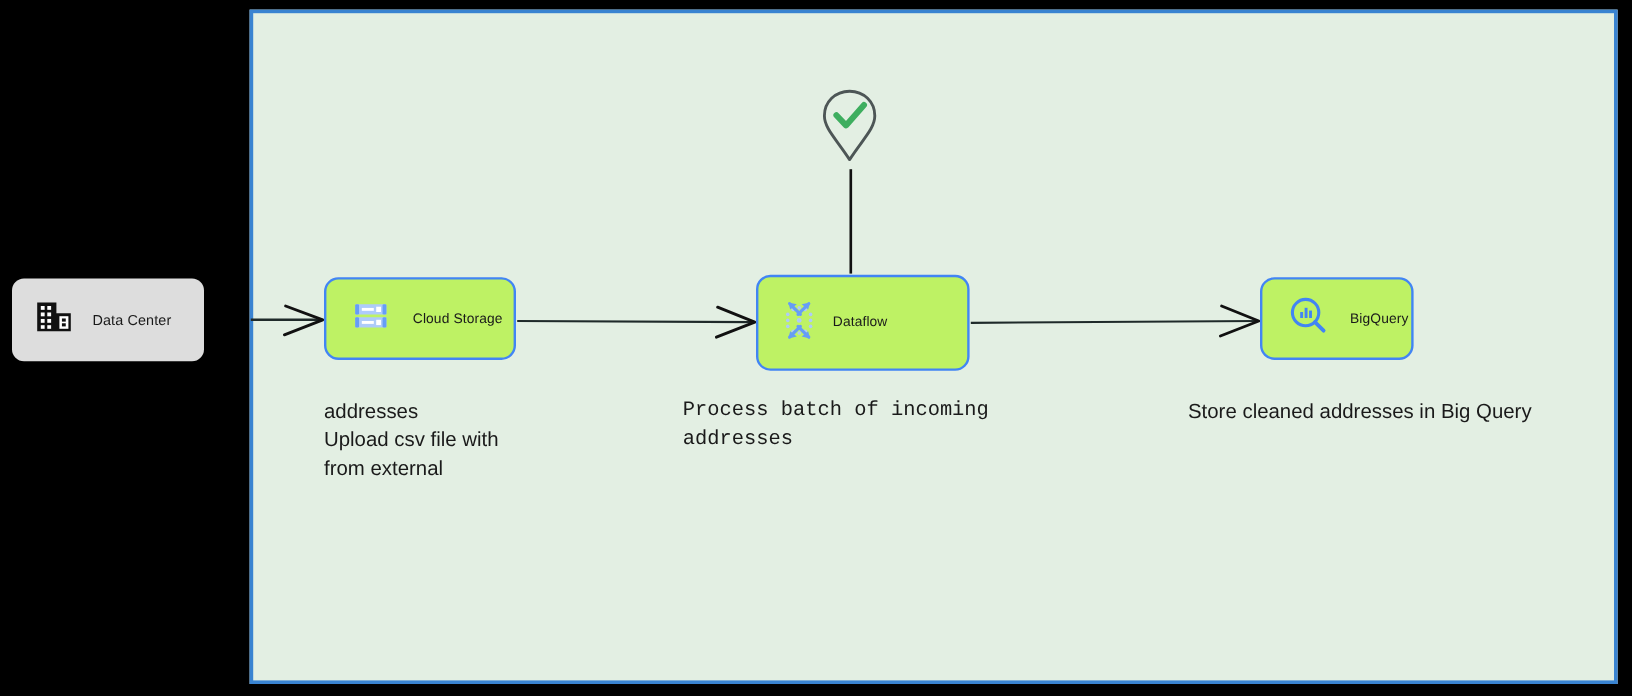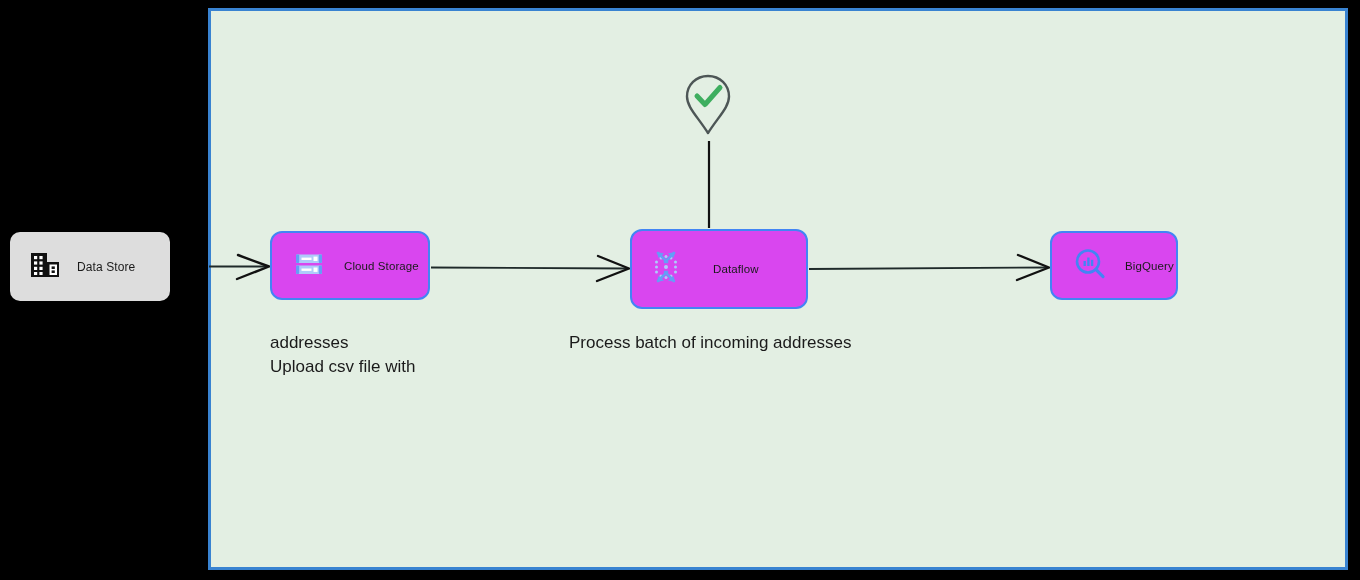--- a/index.html
+++ b/index.html
@@ -52,21 +52,21 @@
   .node .node-label {
     flex: 0 0 auto;
     margin-left: 24px;
     font-size: 11.5px;
     color: #1a1a1a;
     white-space: nowrap;
     letter-spacing: 0.1px;
   }
 
   .node-gcp {
-    background: #d946ef;
+    background: #bef264;
     border: 2px solid #4285f4;
   }
 
   
   #node-datacenter {
     left: 10px;
     top: 232px;
     width: 160px;
     height: 69px;
     background: #dddddd;
@@ -88,21 +88,21 @@
   }
   #node-cloudstorage .node-label { margin-left: 20px; }
 
   #node-dataflow {
     left: 630px;
     top: 229px;
     width: 178px;
     height: 80px;
   }
   #node-dataflow .node-icon { margin-left: 18px; }
-  #node-dataflow .node-label { margin-left: 31px; text-align: right; }
+  #node-dataflow .node-label { margin-left: 12px; text-align: right; }
 
   #node-bigquery {
     left: 1050px;
     top: 231px;
     width: 128px;
     height: 69px;
   }
   #node-bigquery .node-label { margin-left: 19px; }
 
   
@@ -132,20 +132,21 @@
   }
   #caption-cloudstorage {
     left: 270px;
     top: 331px;
     width: 250px;
   }
   #caption-dataflow {
     left: 569px;
     top: 331px;
     width: 350px;
+    font-family: Liberation Mono, monospace;
   }
   #caption-bigquery {
     left: 990px;
     top: 331px;
     width: 360px;
   }
 
   
   #connectors {
     position: absolute;
@@ -201,21 +202,21 @@
         <rect x="9.4" y="10.4" width="3.2" height="3.2" fill="#ffffff"></rect>
         <rect x="4" y="15.8" width="3.2" height="3.2" fill="#ffffff"></rect>
         <rect x="9.4" y="15.8" width="3.2" height="3.2" fill="#ffffff"></rect>
         <rect x="4" y="21" width="3.2" height="3" fill="#ffffff"></rect>
         <rect x="9.4" y="21" width="3.2" height="3" fill="#ffffff"></rect>
         <rect x="19.5" y="13.5" width="7.5" height="10.5" fill="#ffffff"></rect>
         <rect x="21.6" y="15.4" width="3.2" height="2.6" fill="#111111"></rect>
         <rect x="21.6" y="19.4" width="3.2" height="2.6" fill="#111111"></rect>
       </svg>
     </span>
-    <span class="node-label">Data Store</span>
+    <span class="node-label">Data Center</span>
   </div>
 
   <div class="node node-gcp" id="node-cloudstorage">
     <span class="node-icon">
       <svg width="30" height="30" viewBox="0 0 30 30">
         <rect x="2" y="5.5" width="26" height="8.5" rx="1" fill="#aecbfa"></rect>
         <rect x="2" y="5.5" width="3.2" height="8.5" rx="1" fill="#669df6"></rect>
         <rect x="24.8" y="5.5" width="3.2" height="8.5" rx="1" fill="#669df6"></rect>
         <rect x="7.5" y="8.6" width="10" height="2.4" fill="#ffffff"></rect>
         <rect x="19.5" y="7.6" width="4" height="4.4" fill="#ffffff"></rect>
@@ -273,18 +274,20 @@
         <rect x="13.2" y="9.5" width="2.4" height="8.5" fill="#4285f4"></rect>
         <rect x="16.9" y="11.8" width="2.4" height="6.2" fill="#4285f4"></rect>
       </svg>
     </span>
     <span class="node-label">BigQuery</span>
   </div>
 
   <div class="caption" id="caption-cloudstorage">
     <div>addresses</div>
     <div>Upload csv file with</div>
+    <div>from external</div>
   </div>
 
   <div class="caption" id="caption-dataflow">Process batch of incoming addresses</div>
 
+  <div class="caption" id="caption-bigquery">Store cleaned addresses in Big Query</div>
 
 </div>
 
 </body></html>

